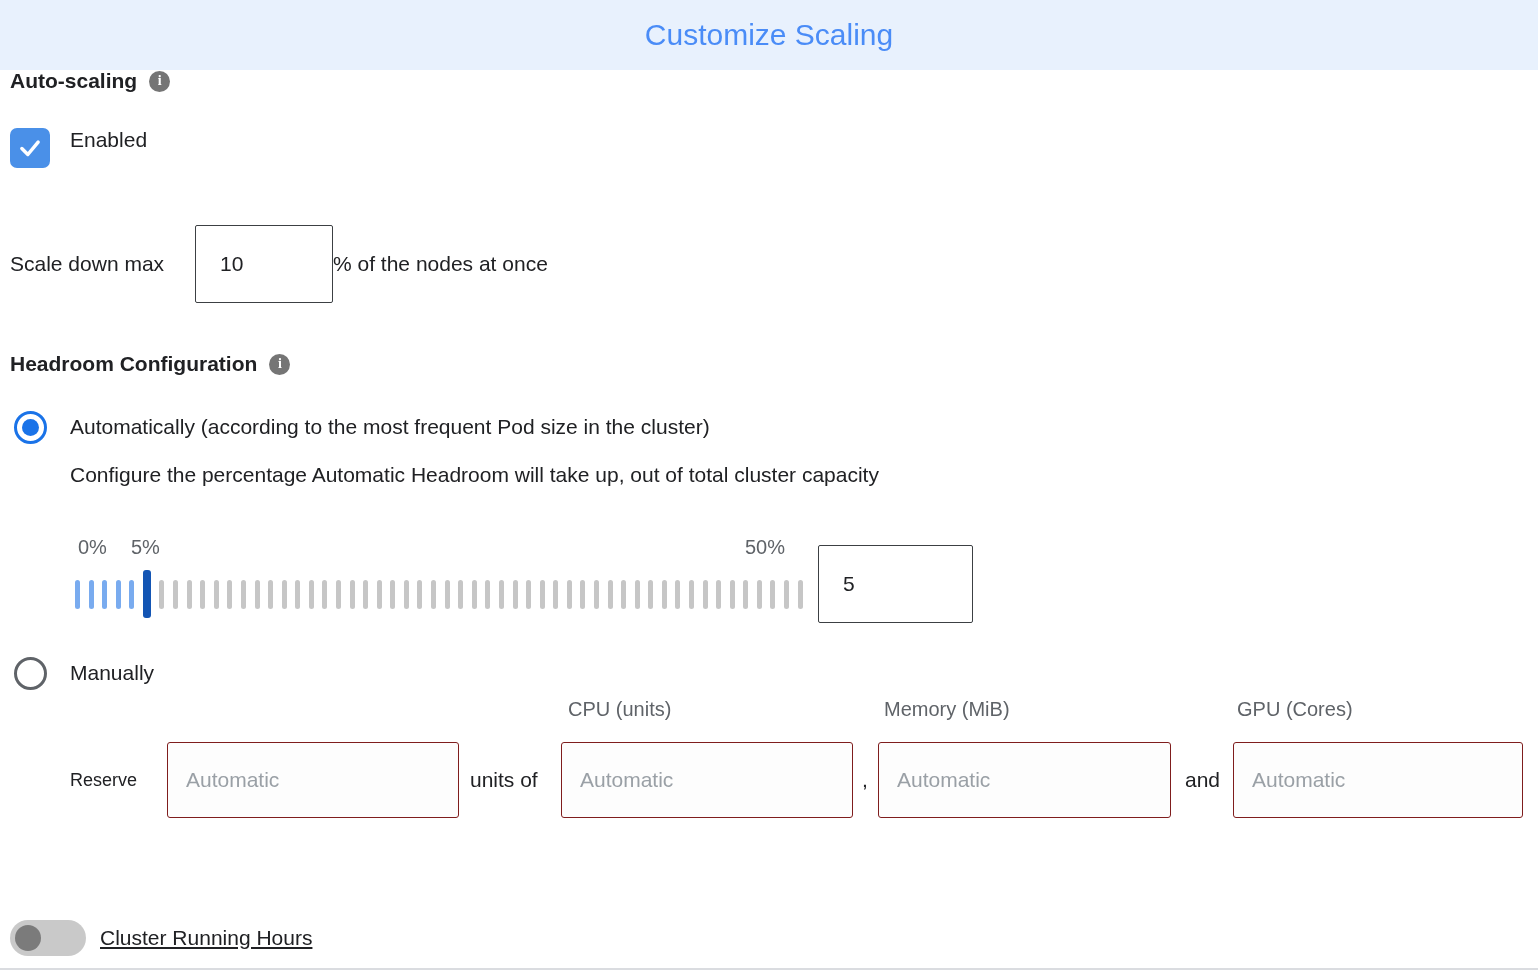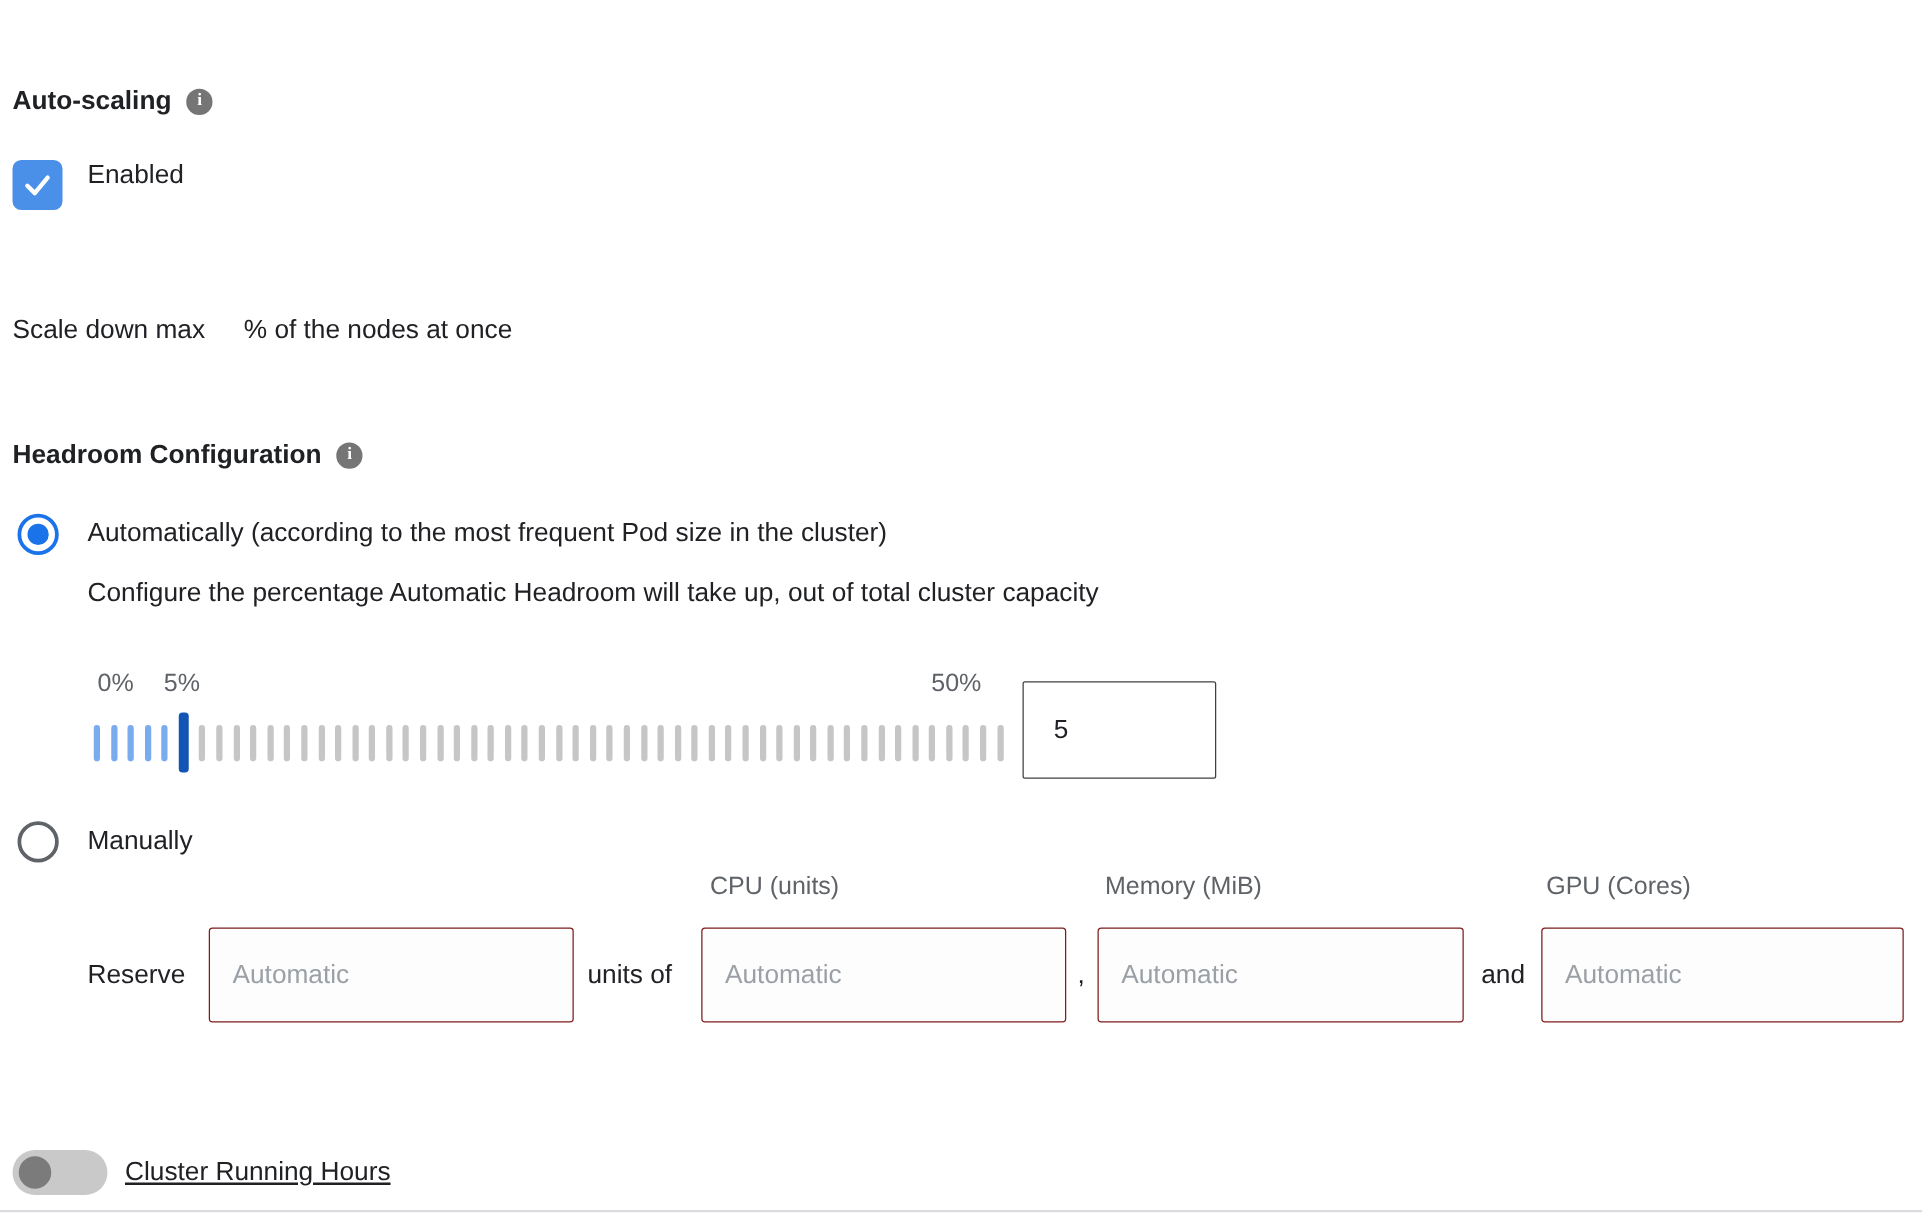--- a/index.html
+++ b/index.html
@@ -70,21 +70,21 @@
     position:absolute; left:75px; top:568px; width:728px; height:52px;
     display:flex; align-items:center; justify-content:space-between;
   }
   .tick { width:5px; height:29px; border-radius:2.5px; background:#c6c6c6; }
   .tick.active { background:#79abef; }
   .tick.thumb { width:8px; height:48px; border-radius:3px; background:#1355b4; cursor:pointer; }
   .slider-value-input { position:absolute; left:818px; top:545px; width:155px; }
 
   
   .col-header { position:absolute; top:698px; font-size:20px; color:#5f6368; }
-  .reserve-row-label { position:absolute; left:70px; top:742px; height:76px; line-height:76px; font-size:21px; }
+  .reserve-row-label { position:absolute; left:70px; top:742px; height:76px; line-height:76px; font-size:18px; }
   .auto-input {
     position:absolute; top:742px; height:76px;
     border:1px solid #7f1d1d; border-radius:3px; background:#fdfdfd;
     font-size:21px; font-family:"Liberation Sans", sans-serif; color:#202124;
     padding-left:18px; outline:none;
   }
   .auto-input::placeholder { color:#9aa0a6; opacity:1; }
   .joiner { position:absolute; top:742px; height:76px; line-height:76px; font-size:21px; color:#202124; }
 
   
@@ -97,37 +97,41 @@
     position:absolute; left:5px; top:5px; width:26px; height:26px;
     border-radius:50%; background:#7b7b7b; transition:left .15s;
   }
   .toggle-row .tg-label { margin-left:14px; font-size:21px;text-decoration:underline; }
 </style>
 </head>
 <body>
 
 <div class="page">
 
+  <div class="header">
+    <div class="title">Customize Scaling</div>
+  </div>
 
   <div class="section-label" style="top:69px;">
     <span>Auto-scaling</span>
     <span class="info-icon"></span>
   </div>
 
   <div class="checkbox-row">
     <div class="checkbox checked">
       <svg width="26" height="26" viewBox="0 0 24 24">
         <polyline points="4.5,12.5 10,18 19.5,6.5" fill="none" stroke="#ffffff" stroke-width="3.2" stroke-linecap="round" stroke-linejoin="round"></polyline>
       </svg>
     </div>
     <span class="cb-label">Enabled</span>
   </div>
 
   <div class="scaledown-row">
     <span class="pre">Scale down max</span>
+    <input class="num-input" type="text" value="10" style="">
     <span class="post">% of the nodes at once</span>
   </div>
 
   <div class="section-label" style="top:352px;">
     <span>Headroom Configuration</span>
     <span class="info-icon"></span>
   </div>
 
   <div class="radio selected" id="radio-auto" style="left:14px; top:411px;"></div>
   <span class="radio-label" style="left:70px; top:415px;">Automatically (according to the most frequent Pod size in the cluster)</span>

